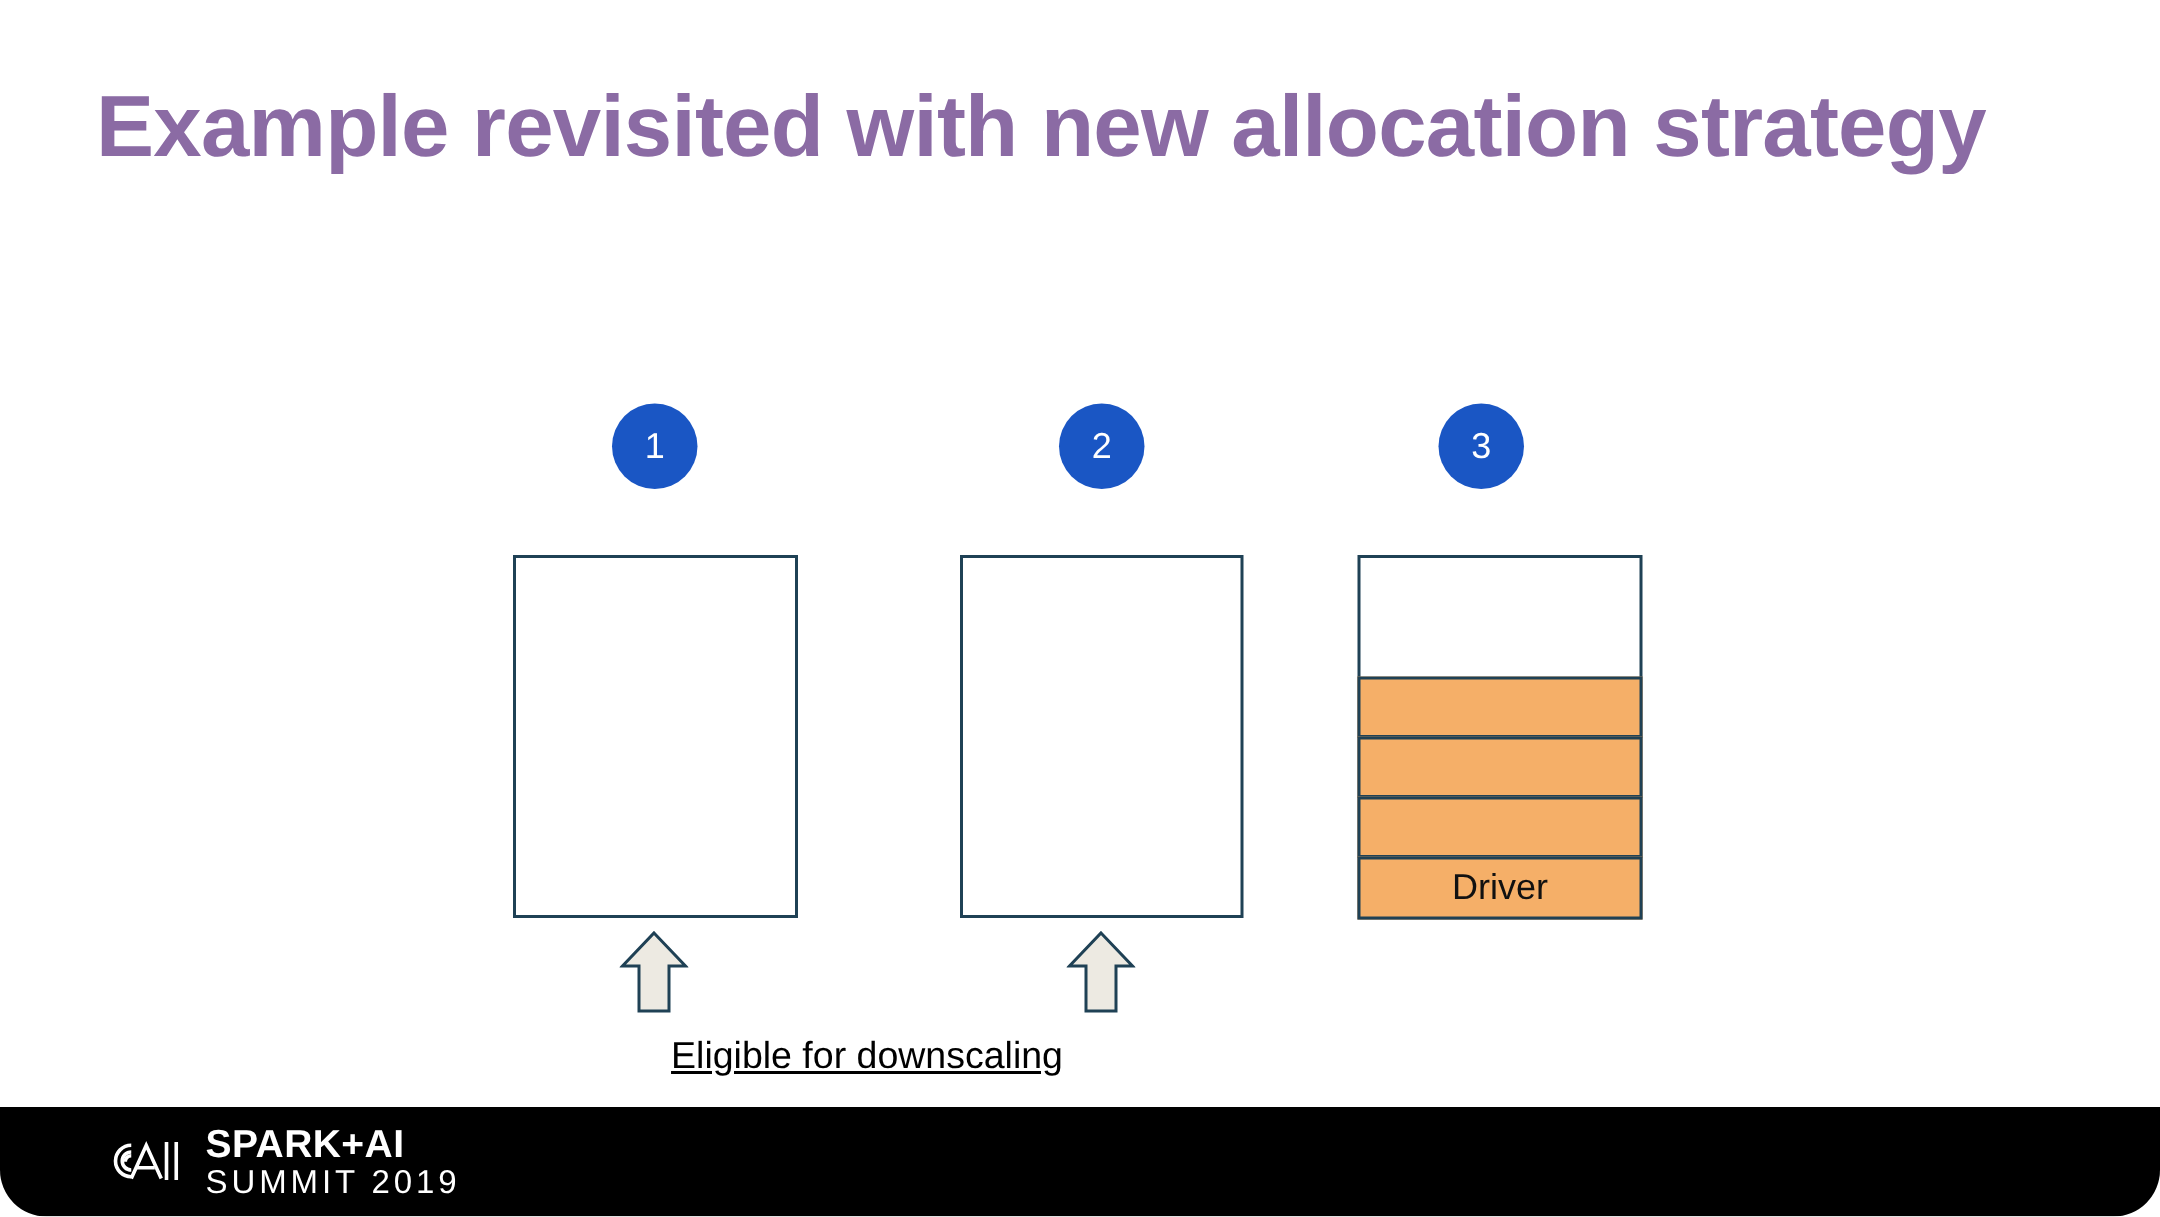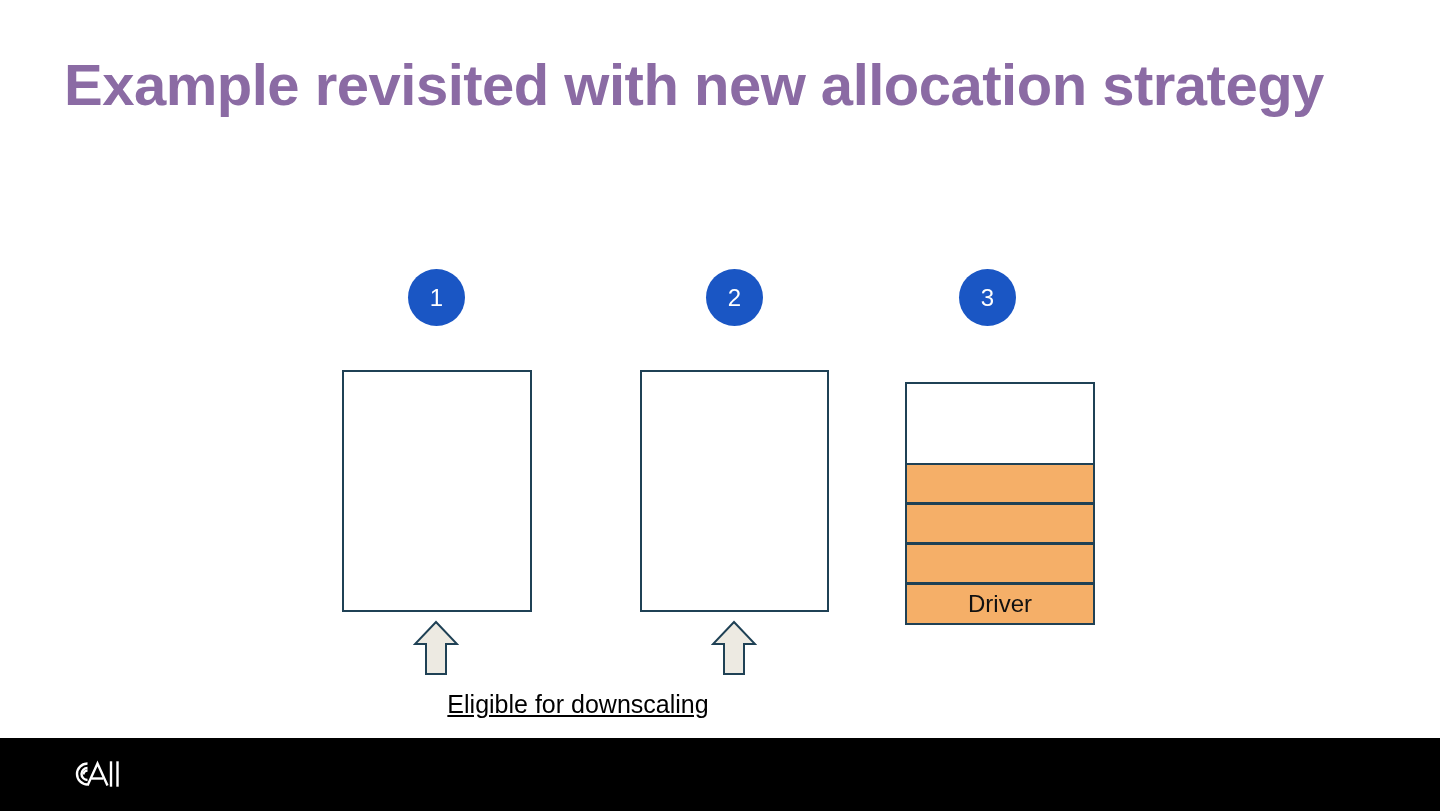--- a/index.html
+++ b/index.html
@@ -9,20 +9,21 @@
   }
   body {
     font-family: "Liberation Sans", sans-serif;
   }
   #slide {
     position: relative;
     width: 1440px;
     height: 811px;
     background: #ffffff;
     overflow: hidden;
+    border-radius: 31px;
   }
 
   
   .slide-title {
     position: absolute;
     left: 64px;
     top: 42px;
     width: 1320px;
     font-size: 58px;
     line-height: 85px;
@@ -165,21 +166,21 @@
     </div>
 
     <div class="arrow-wrap" style="left:711px; top:620px;">
       <svg width="46" height="56" viewBox="0 0 46 56">
         <polygon points="23,2 44,24 33,24 33,54 13,54 13,24 2,24" fill="#edeae2" stroke="#1f4155" stroke-width="2" stroke-linejoin="miter"></polygon>
       </svg>
     </div>
 
     <div class="badge" style="left:959px; top:269px;">3</div>
 
-    <div class="exec-box" style="left:905px; top:382px; width:190px; height:243px;">
+    <div class="exec-box" style="left:905px; top:370px; width:190px; height:243px;">
       <div class="slot" style="top:79px;  height:41px;"></div>
       <div class="slot" style="top:119px; height:41px;"></div>
       <div class="slot" style="top:159px; height:41px;"></div>
       <div class="slot" style="top:199px; height:42px;">Driver</div>
     </div>
 
     <div class="caption" style="left:328px; top:690px; width:500px;text-decoration:underline;">Eligible for downscaling</div>
 
   </div>
 
@@ -192,15 +193,19 @@
         <path d="M21.5 14a6 6 0 1 0 0 12"></path>
         <path d="M17.5 20.5a4 4 0 0 1 4-4"></path>
       </g>
       <g fill="none" stroke="#ffffff" stroke-width="2.4" stroke-linecap="square">
         <path d="M22 30.5 L31.5 9.5 L41 30.5"></path>
         <path d="M26.5 24.5 L36 24.5"></path>
         <path d="M45 8.5 L45 31.5"></path>
         <path d="M51.5 8.5 L51.5 31.5"></path>
       </g>
     </svg>
+    <div class="logo-text">
+      <div class="logo-line1">SPARK+AI</div>
+      <div class="logo-line2">SUMMIT 2019</div>
+    </div>
   </div>
 
 </div>
 
 </body></html>

